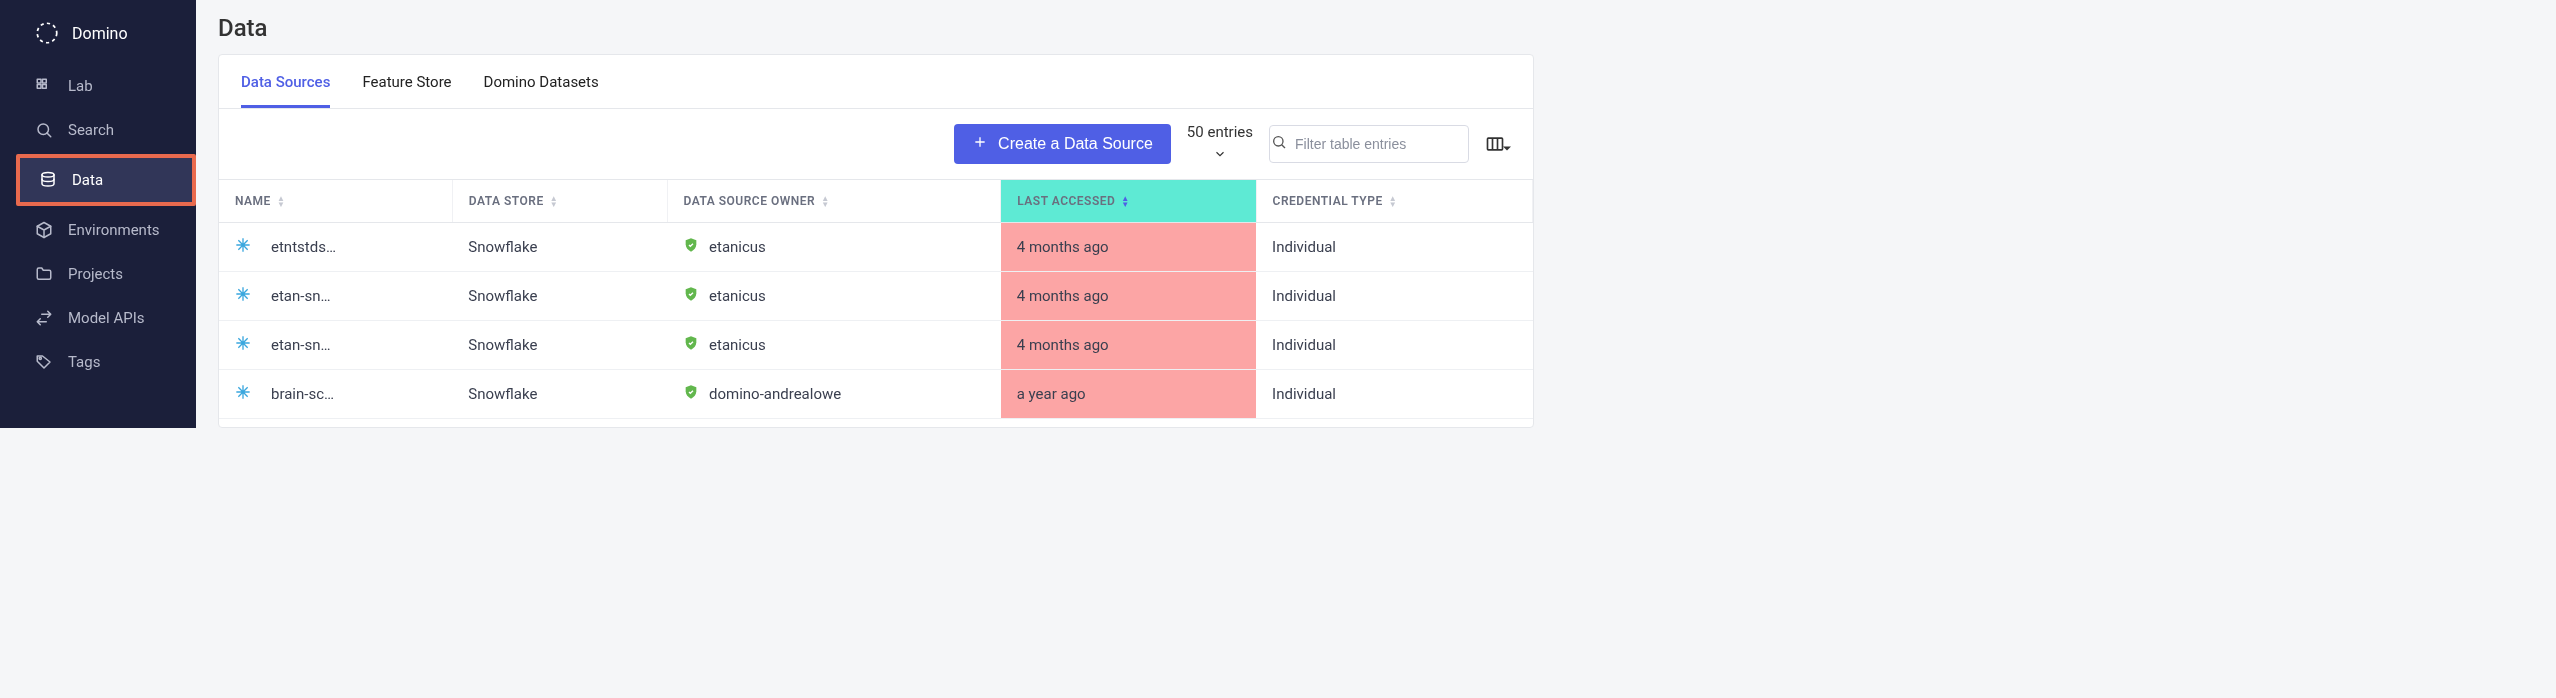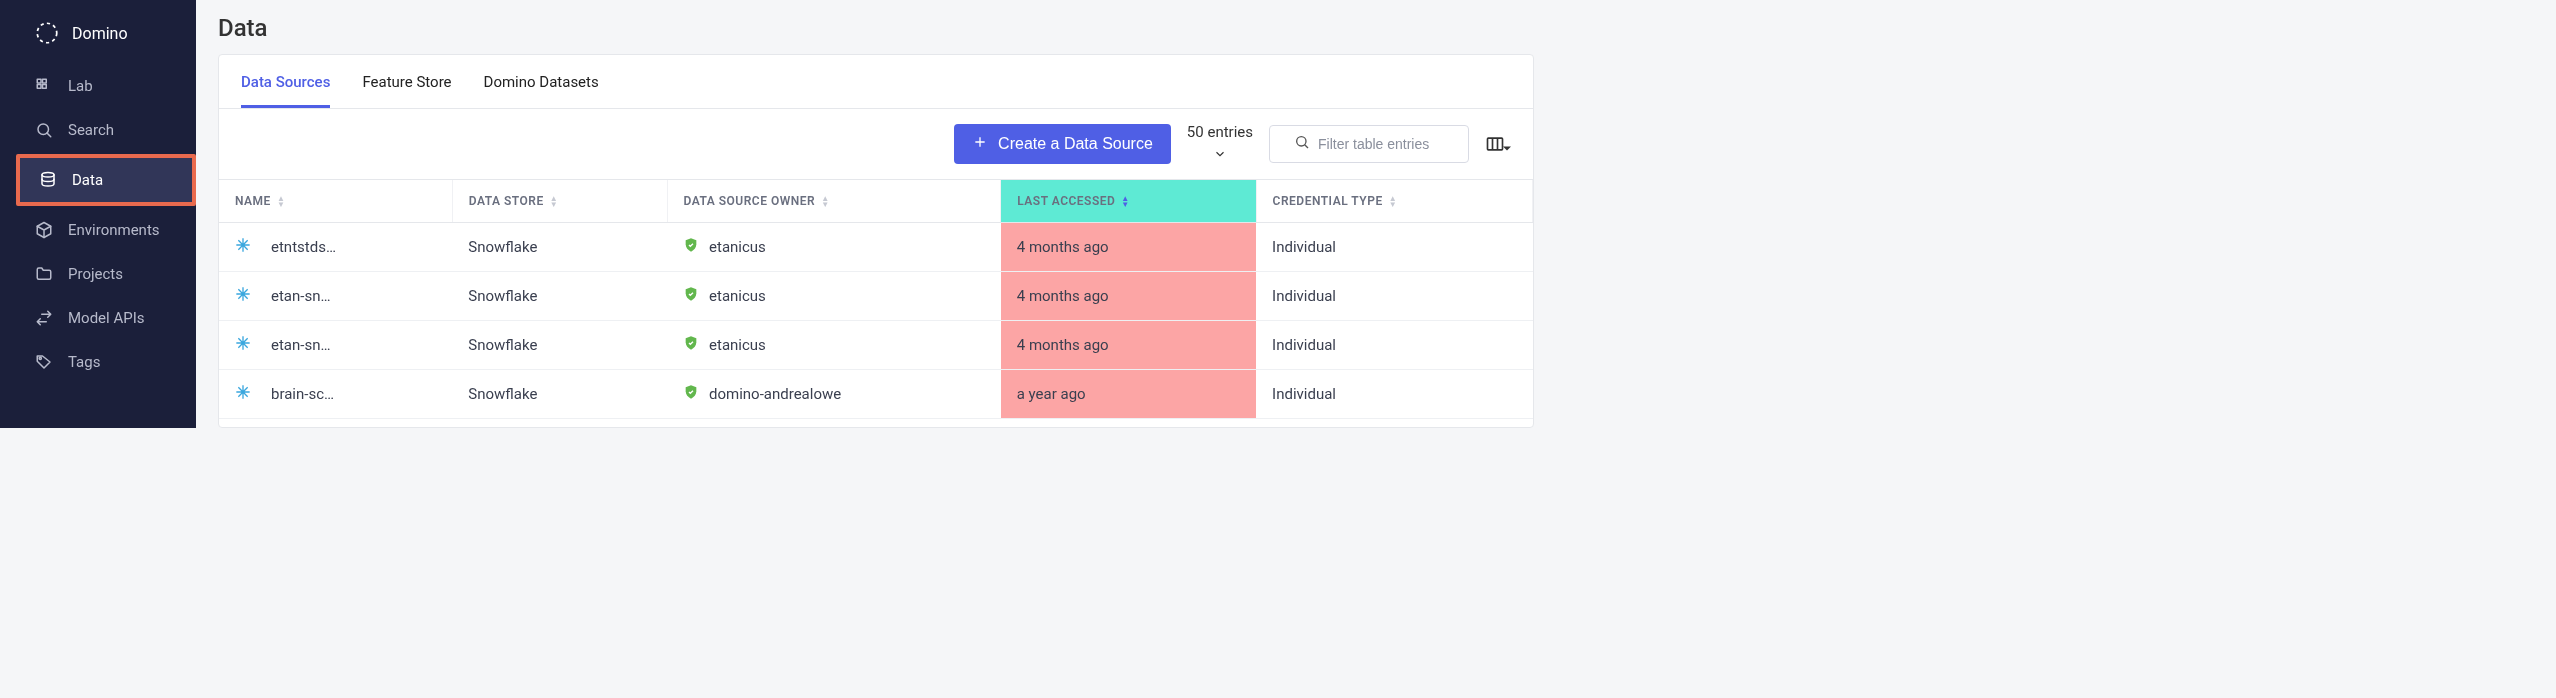--- a/index.html
+++ b/index.html
@@ -118,21 +118,21 @@
     color:#333;
     cursor:pointer;
     flex-direction:column;
   }
   .filter-wrap {
     display:flex;
     align-items:center;
     gap:8px;
     border:1px solid #d9dbe4;
     border-radius:4px;
-    padding:8px 24px;
+    padding:8px 1px;
     width:200px;
   }
   .filter-wrap input {
     border:none;
     outline:none;
     font-size:14px;
     color:#555;
     width:100%;
   }
   .filter-wrap input::placeholder { color:#8a8f9c; }

